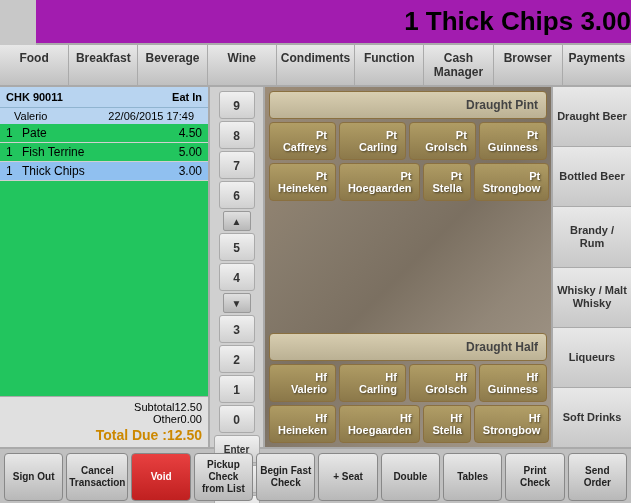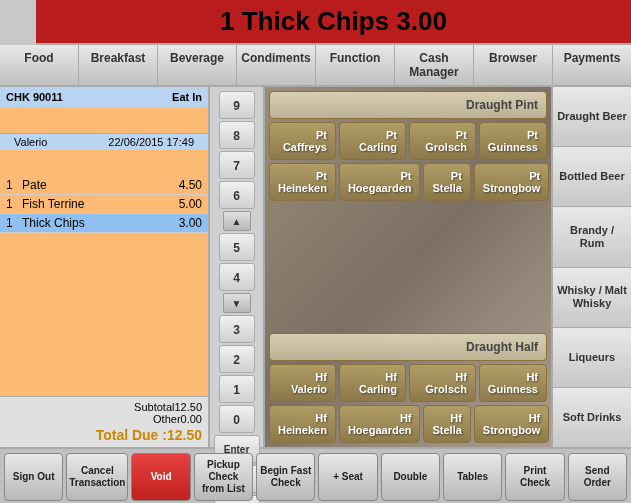--- a/index.html
+++ b/index.html
@@ -1,21 +1,21 @@
 <!DOCTYPE html>
 <html><head>
   <meta charset="utf-8">
   <style>
     * { box-sizing: border-box; margin: 0; padding: 0; font-family: Arial, sans-serif; }
     body { width: 631px; height: 503px; background: #c8c8c8; overflow: hidden; font-size: 12px; }
 
     
     #title-bar {
-      background: #b91c1c;
-      text-align: center;
+      background: #a21caf;
+      text-align: right;
       font-size: 26px;
       font-weight: bold;
       padding: 6px 0;
       border-bottom: 2px solid #aaa;
       margin-left: 36px;
     }
 
     
     #top-nav {
       display: flex;
@@ -37,25 +37,24 @@
 
     
     #main {
       display: flex;
       height: 360px;
     }
 
     
     #order-panel {
       width: 210px;
-      background: #fdba74;
+      background: #22c55e;
       border-right: 2px solid #aaa;
       display: flex;
       flex-direction: column;
-      gap: 26px;
     }
     #order-header {
       background: #b8d4f0;
       padding: 4px 6px;
       font-weight: bold;
       font-size: 11px;
       display: flex;
       justify-content: space-between;
       align-items: center;
     }
@@ -248,20 +247,21 @@
 <body>
 
 <div id="title-bar">
   <span>1 Thick Chips  3.00</span>
 </div>
 
 <div id="top-nav">
   <div class="nav-btn">Food</div>
   <div class="nav-btn">Breakfast</div>
   <div class="nav-btn">Beverage</div>
+  <div class="nav-btn">Wine</div>
   <div class="nav-btn">Condiments</div>
   <div class="nav-btn">Function</div>
   <div class="nav-btn">Cash Manager</div>
   <div class="nav-btn">Browser</div>
   <div class="nav-btn">Payments</div>
 </div>
 
 <div id="main">
 
   <div id="order-panel">

